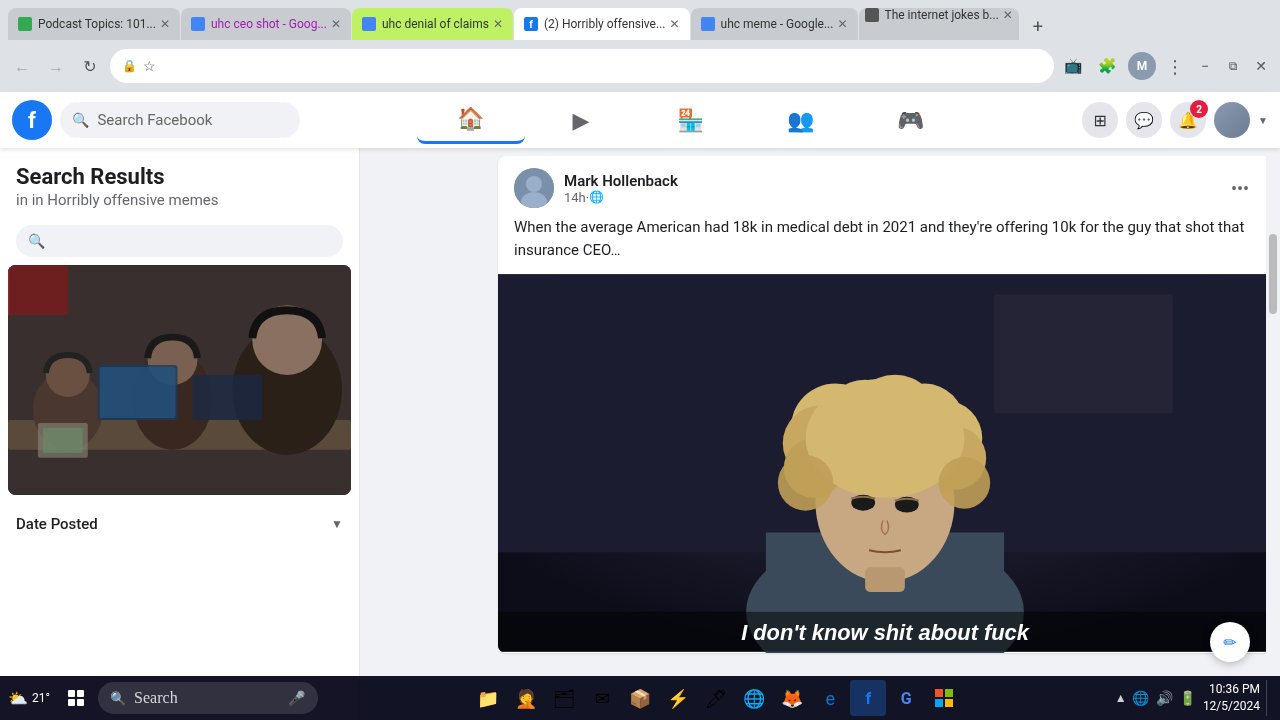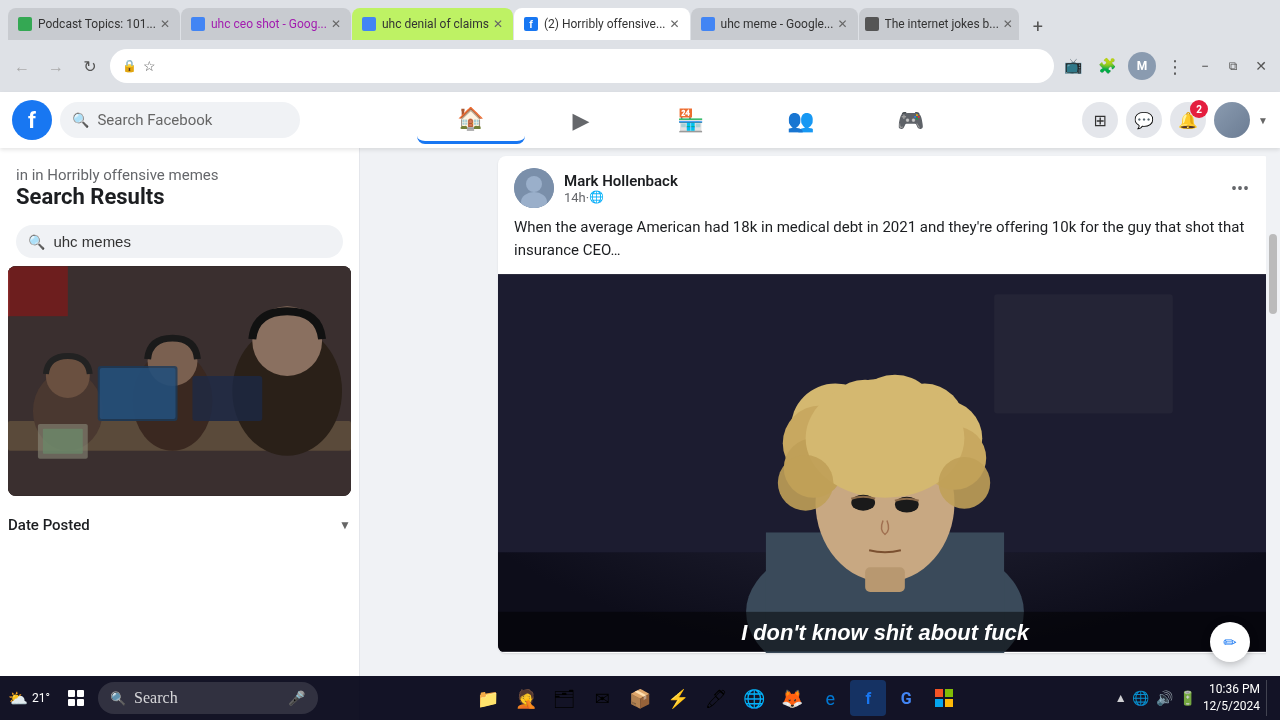--- a/index.html
+++ b/index.html
@@ -35,21 +35,21 @@
       <span style="flex:1;overflow:hidden;text-overflow:ellipsis;white-space:nowrap;font-size:12px;color:#333;">(2) Horribly offensive...</span>
       <span style="margin-left:4px;font-size:12px;color:#666;cursor:pointer;">✕</span>
     </div>
 
     <div style="display:flex;align-items:center;height:32px;padding:0 10px;border-radius:8px 8px 0 0;background:#c8cbd0;max-width:185px;min-width:160px;margin-right:1px;cursor:pointer;">
       <div style="width:14px;height:14px;background:#4285f4;border-radius:2px;margin-right:6px;flex-shrink:0;"></div>
       <span style="flex:1;overflow:hidden;text-overflow:ellipsis;white-space:nowrap;font-size:12px;color:#333;">uhc meme - Google...</span>
       <span style="margin-left:4px;font-size:12px;color:#666;cursor:pointer;">✕</span>
     </div>
 
-    <div style="display:flex;align-items:center;height:32px;padding:0 6px;border-radius:8px 8px 0 0;background:#c8cbd0;max-width:185px;min-width:160px;margin-right:1px;cursor:pointer;margin-top:32px;">
+    <div style="display:flex;height:32px;padding:0 6px;border-radius:8px 8px 0 0;background:#c8cbd0;max-width:185px;min-width:160px;margin-right:1px;cursor:pointer;margin-top:32px;">
       <div style="width:14px;height:14px;background:#555;border-radius:2px;margin-right:6px;flex-shrink:0;"></div>
       <span style="flex:1;overflow:hidden;text-overflow:ellipsis;white-space:nowrap;font-size:12px;color:#333;">The internet jokes b...</span>
       <span style="margin-left:4px;font-size:12px;color:#666;cursor:pointer;">✕</span>
     </div>
 
     <div style="width:28px;height:28px;display:flex;align-items:center;justify-content:center;font-size:18px;color:#555;cursor:pointer;margin-left:4px;">+</div>
   </div>
 
   <div style="display:flex;align-items:center;padding:4px 8px;gap:6px;background:#dee1e6;height:52px;">
     <div style="width:28px;height:28px;border-radius:50%;display:flex;align-items:center;justify-content:center;cursor:pointer;font-size:16px;color:#aaa;">←</div>
@@ -107,26 +107,25 @@
       </div>
       <div style="width:36px;height:36px;border-radius:50%;background:linear-gradient(135deg,#8a9bb0,#6b7c93);cursor:pointer;overflow:hidden;"></div>
       <span style="font-size:10px;color:#666;cursor:pointer;">▼</span>
     </div>
   </div>
 
   <div style="display:flex;flex:1;overflow:hidden;">
 
     <div style="width:360px;background:#fff;overflow-y:auto;border-right:1px solid #e4e6eb;flex-shrink:0;">
       <div style="padding:16px 16px 8px 16px;">
+        <div style="font-size:22px;font-weight:700;color:#1c1e21;">Search Results</div>
         <div style="font-size:15px;color:#65676b;margin-top:2px;">in <span style="font-size:15px;color:#65676b;">in Horribly offensive memes</span></div>
-        <div style="font-size:22px;font-weight:700;color:#1c1e21;">Search Results</div>
       </div>
       <div style="margin:8px 16px;background:#f0f2f5;border-radius:20px;display:flex;align-items:center;padding:8px 12px;gap:8px;">
         <span style="color:#65676b;font-size:14px;">🔍</span>
-        <input type="text" style="background: transparent; border: none; outline: none; font-size: 15px; color: rgb(51, 51, 51); width: 100%;" value="uhc memes">
       </div>
 
       <div style="margin:8px;border-radius:8px;overflow:hidden;height:230px;background:#3a3030;position:relative;">
         
         <svg width="100%" height="100%" viewBox="0 0 344 230" xmlns="http://www.w3.org/2000/svg">
           <rect width="344" height="230" fill="#2a2020"></rect>
 
           <rect width="344" height="230" fill="#3a2f2f"></rect>
 
           <rect x="0" y="155" width="344" height="30" fill="#5a4a3a" rx="2"></rect>
@@ -152,21 +151,21 @@
           <rect x="185" y="110" width="70" height="45" rx="3" fill="#1a2a4a" opacity="0.7"></rect>
 
           <rect x="30" y="158" width="50" height="35" rx="2" fill="#8a8a7a" opacity="0.6"></rect>
           <rect x="35" y="163" width="40" height="25" rx="1" fill="#6a8a6a" opacity="0.7"></rect>
 
           <rect x="0" y="0" width="60" height="50" fill="#7a1a1a" opacity="0.8"></rect>
           <line x1="0" y1="0" x2="0" y2="50" stroke="#8a2a2a" stroke-width="3"></line>
         </svg>
       </div>
 
-      <div style="display:flex;align-items:center;justify-content:space-between;padding:12px 8px;cursor:pointer;">
+      <div style="display:flex;align-items:center;justify-content:space-between;padding:12px 16px;cursor:pointer;">
         <span style="font-size:15px;color:#1c1e21;font-weight:500;">Date Posted</span>
         <span style="font-size:12px;color:#666;">▼</span>
       </div>
     </div>
 
     <div style="width:130px;background:#f0f2f5;flex-shrink:0;"></div>
 
     <div style="flex:1;overflow-y:auto;background:#f0f2f5;padding:0;position:relative;">
 
       <div style="background:#fff;border-radius:8px;box-shadow:0 1px 2px rgba(0,0,0,0.1);overflow:hidden;margin:8px;">

